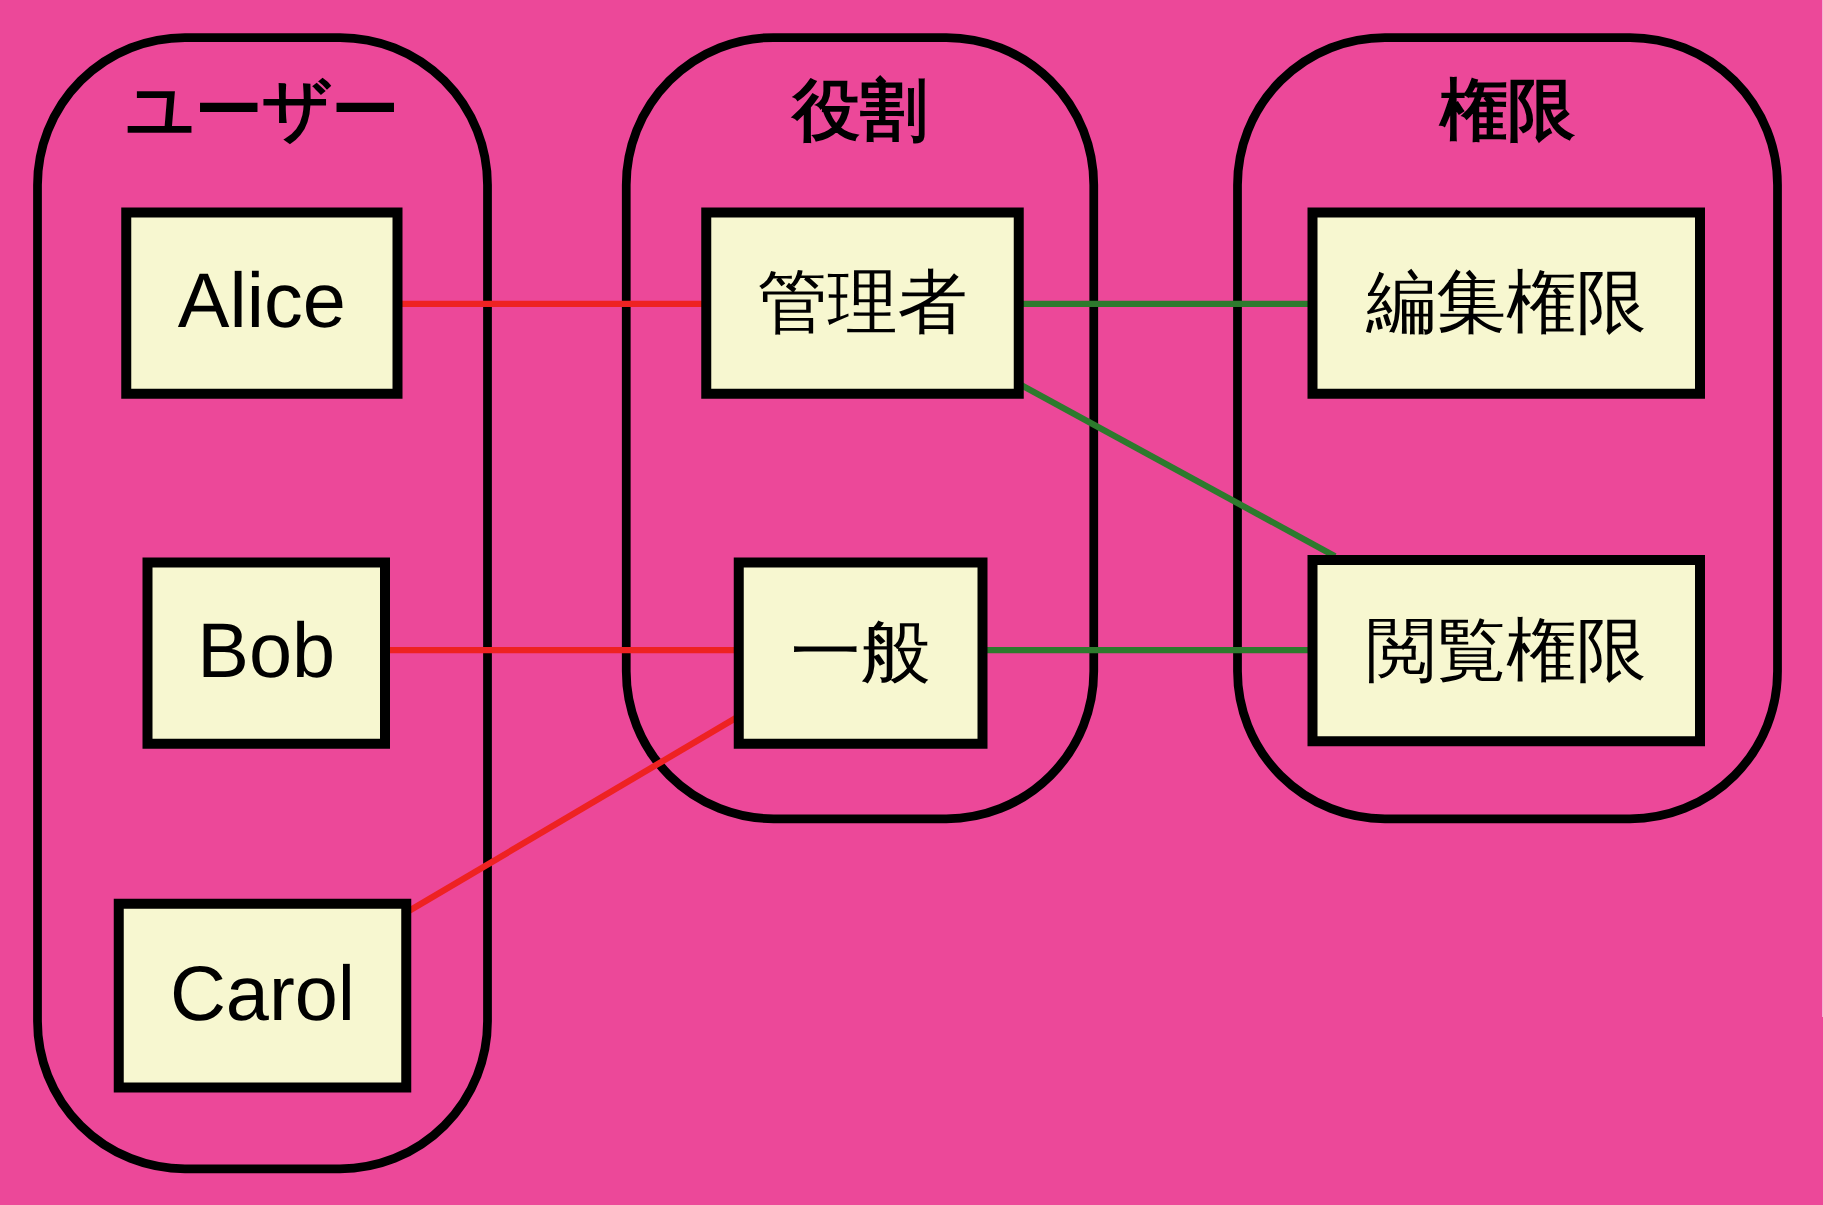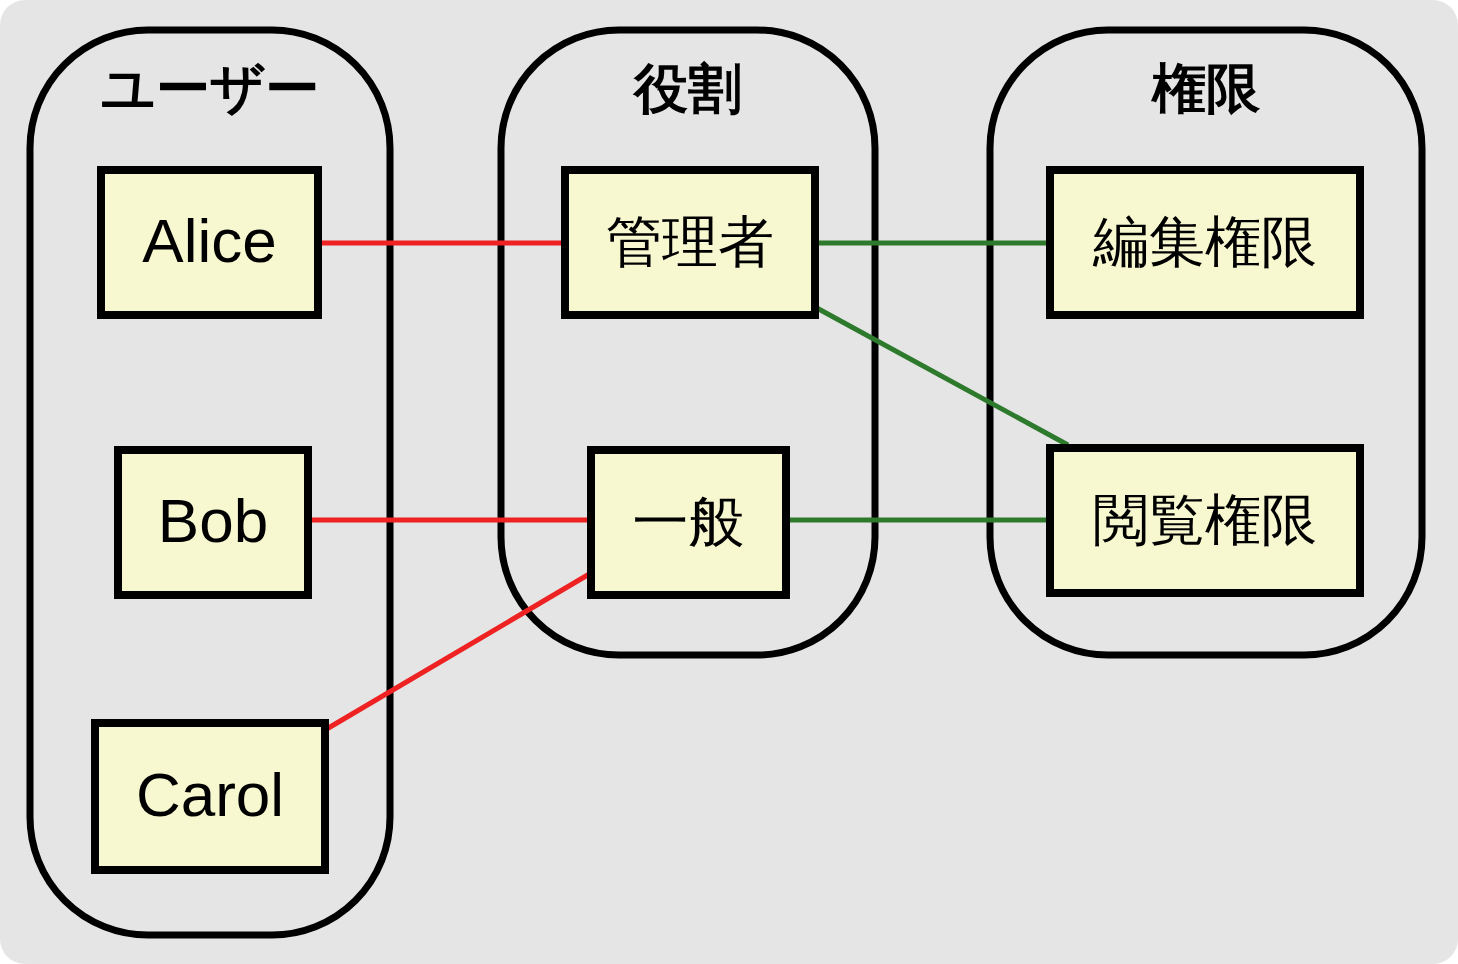--- a/index.html
+++ b/index.html
@@ -10,22 +10,21 @@
   body {
     width: 1458px;
     height: 964px;
     overflow: hidden;
     font-family: "Liberation Sans", "DejaVu Sans", sans-serif;
   }
   #diagram-root {
     position: relative;
     width: 1458px;
     height: 964px;
-    background: #e5e5e5;
-    border-radius: 25px;
+    background: #ec4899;
   }
   svg#diagram-canvas {
     position: absolute;
     top: 0;
     left: 0;
     width: 1458px;
     height: 964px;
   }
   .group-outline {
     fill: none;

